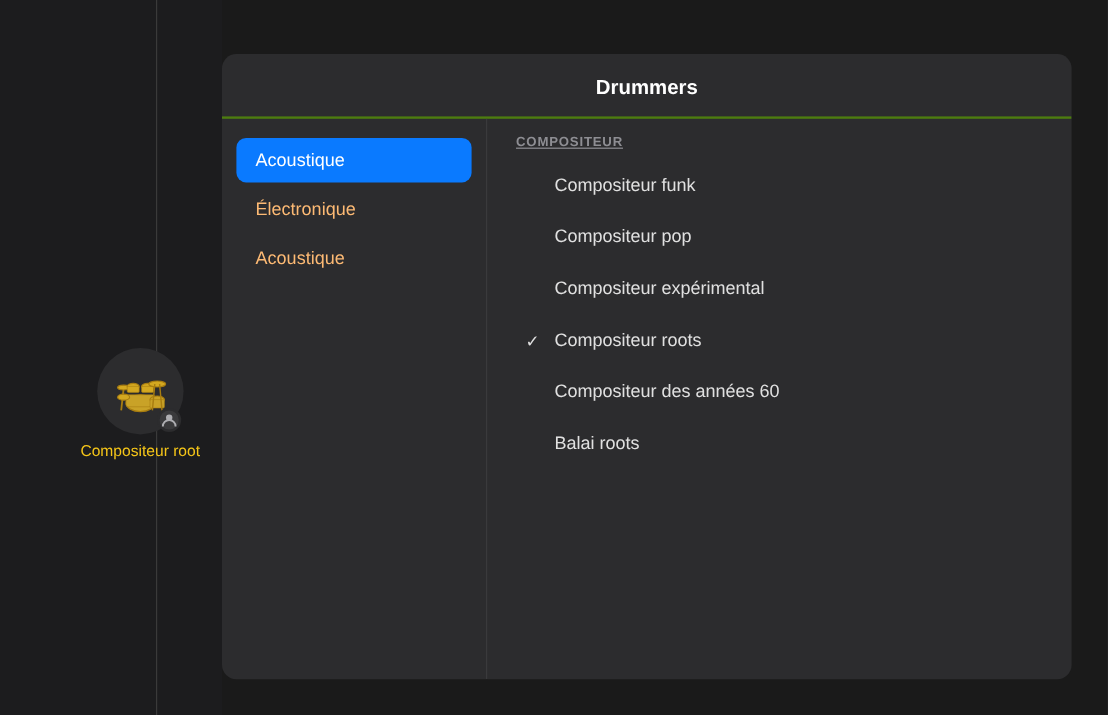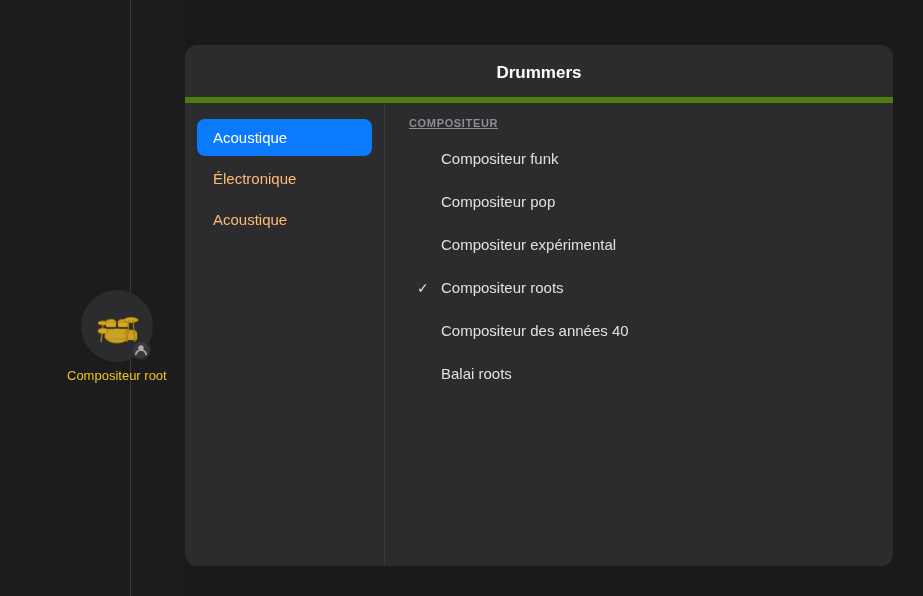--- a/index.html
+++ b/index.html
@@ -95,32 +95,32 @@
       display: flex;
       flex-direction: column;
     }
 
     .panel-title {
       text-align: center;
       color: #ffffff;
       font-size: 17px;
       font-weight: 700;
       padding: 18px 20px 14px;
-      border-bottom: 6px solid #4d7c0f;
+      border-bottom: 2px solid #4d7c0f;
     }
 
     .panel-body {
       display: flex;
       flex: 1;
       overflow: hidden;
     }
 
     
     .category-column {
-      width: 200px;
+      width: 221px;
       padding: 16px 12px;
       border-right: 1px solid #3a3a3c;
       display: flex;
       flex-direction: column;
       gap: 4px;
     }
 
     .category-item {
       padding: 10px 16px;
       border-radius: 8px;
@@ -252,21 +252,21 @@
       <div class="option-item">
         <span class="option-checkmark hidden">✓</span>
         <span>Compositeur expérimental</span>
       </div>
       <div class="option-item">
         <span class="option-checkmark visible">✓</span>
         <span>Compositeur roots</span>
       </div>
       <div class="option-item">
         <span class="option-checkmark hidden">✓</span>
-        <span>Compositeur des années 40</span>
+        <span>Compositeur des années 60</span>
       </div>
       <div class="option-item">
         <span class="option-checkmark hidden">✓</span>
         <span>Balai roots</span>
       </div>
     </div>
 
   </div>
 </div>
 

